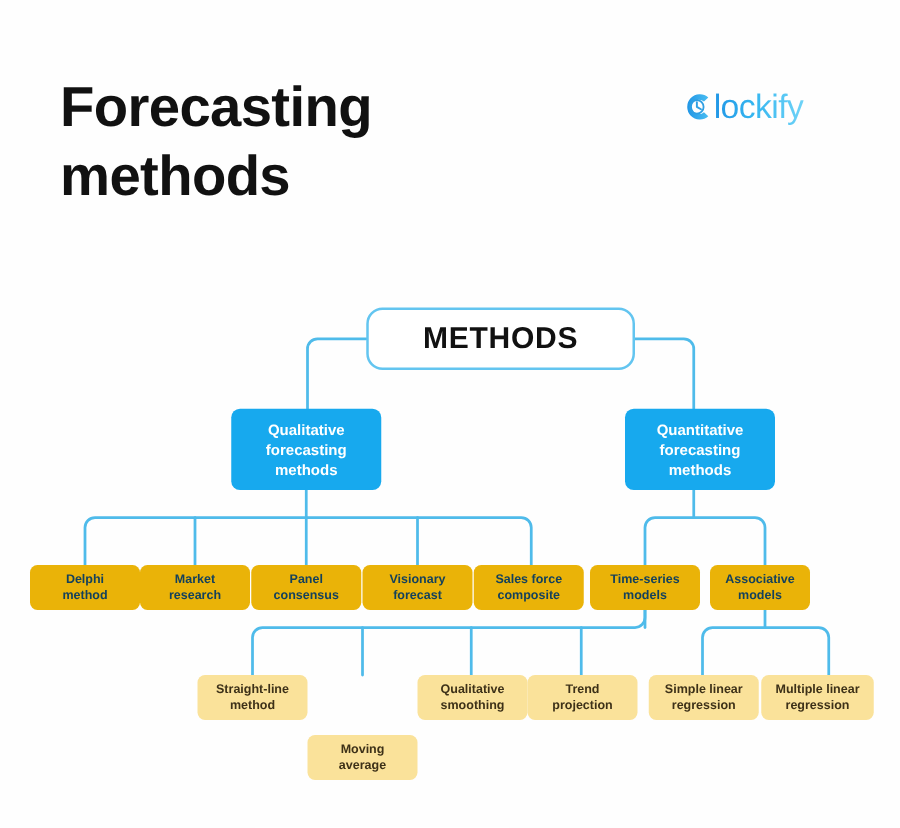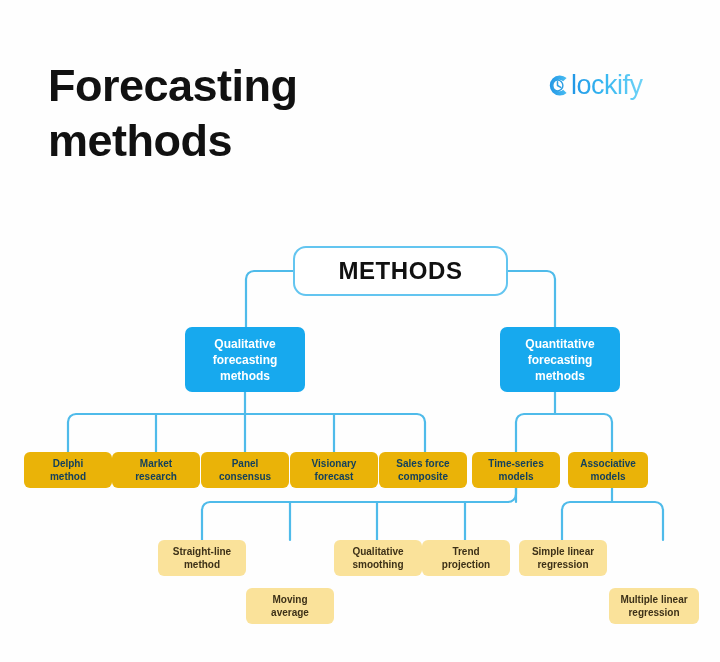--- a/index.html
+++ b/index.html
@@ -213,17 +213,17 @@
     <div class="node node-yellow" style="left:158px; top:540px; width:88px; height:36px;">Straight-line
 method</div>
     <div class="node node-yellow" style="left:246px; top:540px; width:88px; height:36px;margin-top:48px;">Moving
 average</div>
     <div class="node node-yellow" style="left:334px; top:540px; width:88px; height:36px;">Qualitative
 smoothing</div>
     <div class="node node-yellow" style="left:422px; top:540px; width:88px; height:36px;">Trend
 projection</div>
     <div class="node node-yellow" style="left:519px; top:540px; width:88px; height:36px;">Simple linear
 regression</div>
-    <div class="node node-yellow" style="left:609px; top:540px; width:90px; height:36px;margin-top:48px;">Multiple linear
+    <div class="node node-yellow" style="left:609px; top:540px; width:90px; height:36px;">Multiple linear
 regression</div>
 
   </div>
 </div>
 
 </body></html>

